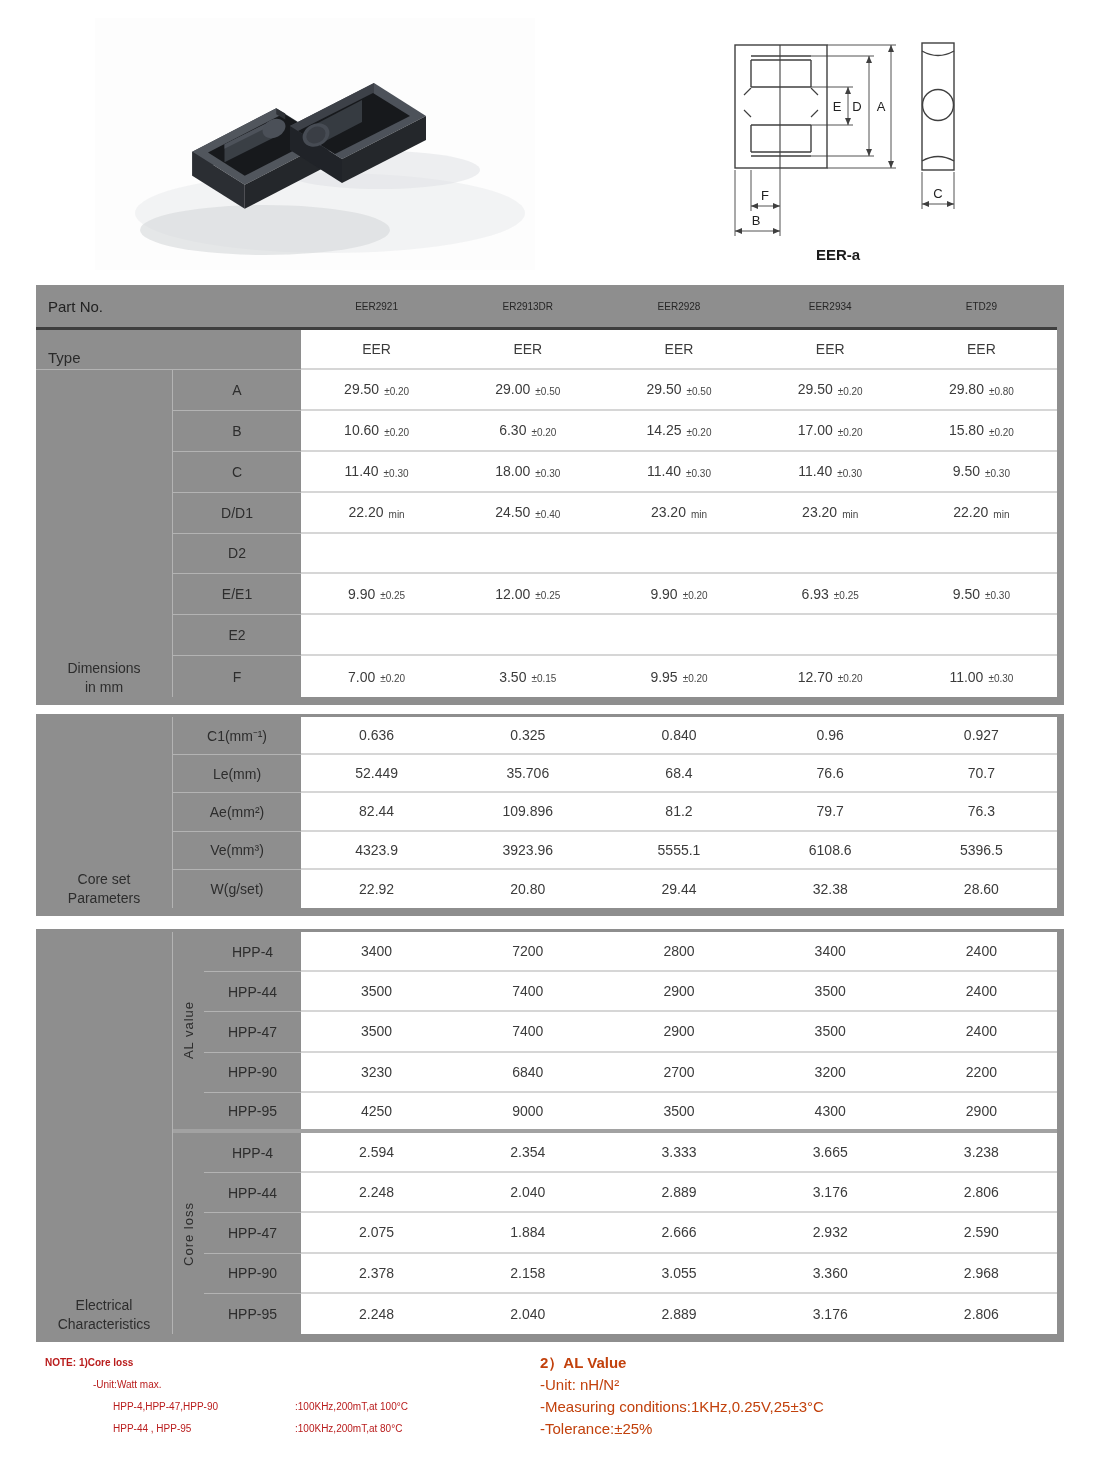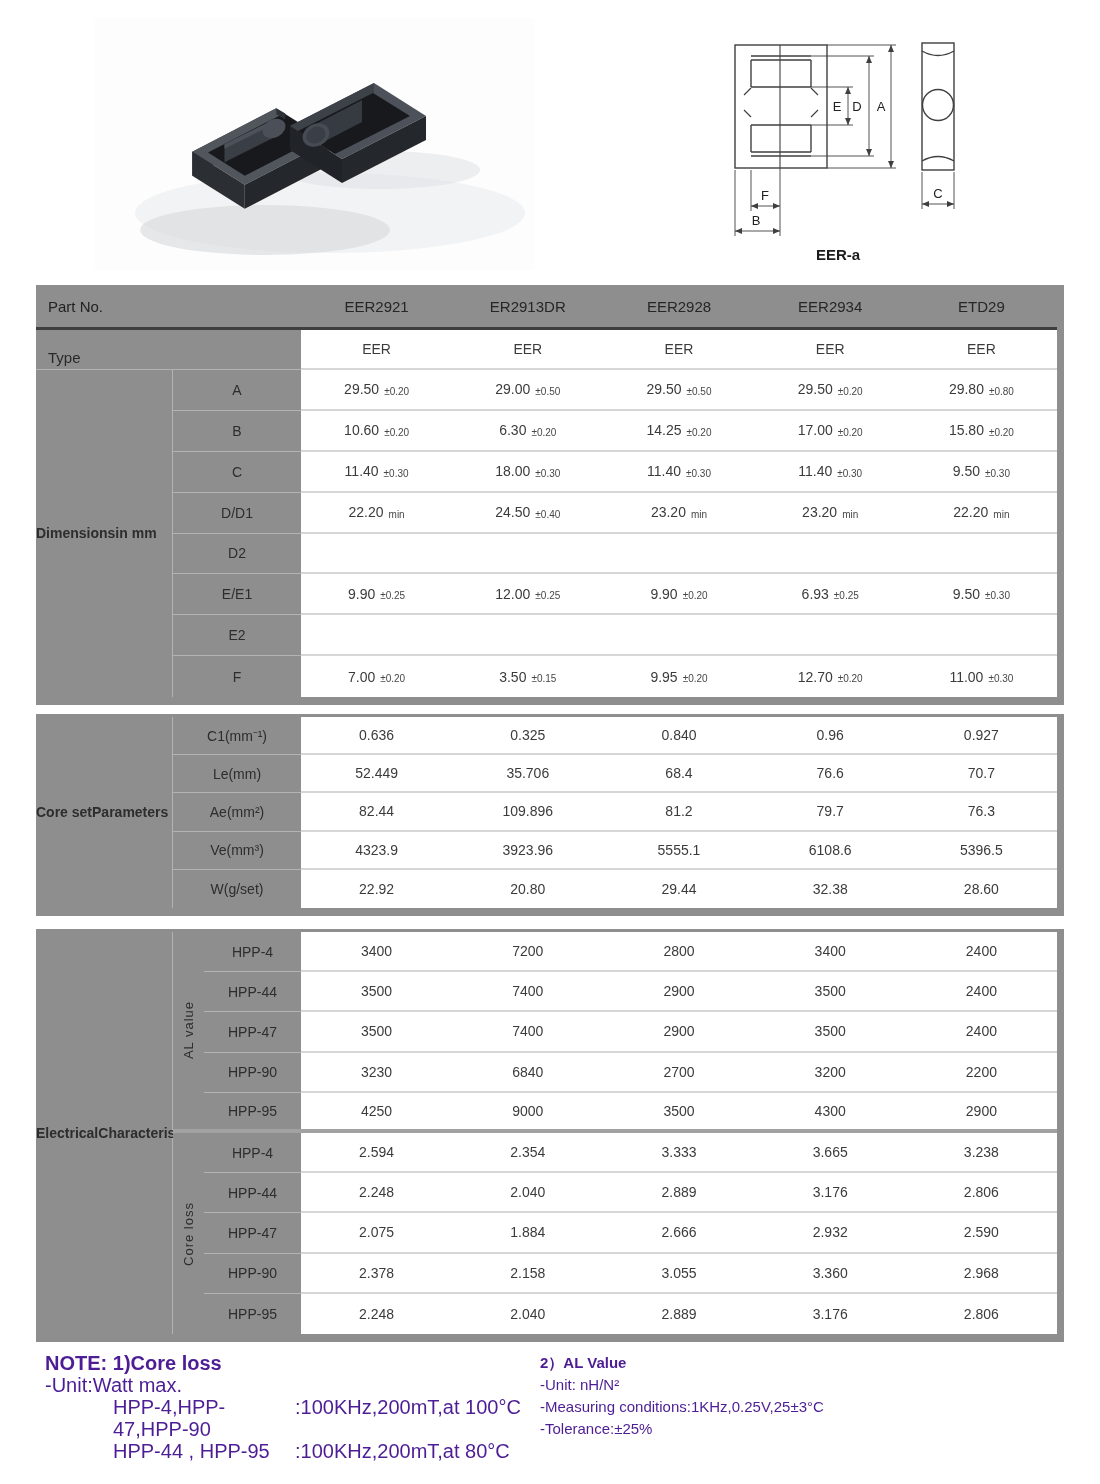--- a/index.html
+++ b/index.html
@@ -15,34 +15,34 @@
   .sec3{top:929px;height:413px;padding-top:3px;grid-template-columns:137px 31px 97px repeat(5,1fr);
         grid-template-rows:repeat(10,1fr);}
   .cell{display:flex;align-items:center;justify-content:center;box-sizing:border-box;min-width:0;}
   .lab{justify-content:flex-start;padding-left:12px;}
   .ph{background:#8e8e8e;border-bottom:3px solid #3e3e3e;font-size:15px;color:#222;}
   .g{background:#8e8e8e;}
   .gb{border-bottom:1px solid #b3b3b3;margin-top:16px;}
   .w{background:#ffffff;border-bottom:2px solid #d6d6d6;}
   .nb{border-bottom:none !important;}
   .bb{border-bottom:4px solid #a2a2a2 !important;}
-  .grp{flex-direction:row;justify-content:flex-start;background:#8e8e8e;font-size:14px;
-       color:#2d2d2d;line-height:1.35;border-right:1px solid #b3b3b3;text-align:center;font-weight:bold;}
+  .grp{flex-direction:column;justify-content:flex-end;background:#8e8e8e;font-size:14px;
+       color:#2d2d2d;line-height:1.35;border-right:1px solid #b3b3b3;text-align:center;}
   .sub{background:#8e8e8e;border-bottom:1px solid #b3b3b3;font-size:14px;color:#2d2d2d;}
   .typlab{font-size:15px;color:#2a2a2a;}
   .n{font-size:14px;color:#3b3b3b;}
   .tl{font-size:10px;color:#474747;margin-left:5px;position:relative;top:2px;white-space:nowrap;}
-  .hv{font-size:15px;color:#262626;}
+  .hv{font-size:10px;color:#262626;}
   .vcell{background:#8e8e8e;}
   .vtxt{writing-mode:vertical-rl;transform:rotate(180deg);font-size:13px;color:#2d2d2d;letter-spacing:1px;}
   
-  .noteL{position:absolute;left:45px;top:1352px;font-size:20px;color:#4c1d95;line-height:22px;}
-  .noteR{position:absolute;left:540px;top:1352px;font-size:15px;color:#4c1d95;line-height:22px;}
+  .noteL{position:absolute;left:45px;top:1352px;font-size:10px;color:#b91c1c;line-height:22px;}
+  .noteR{position:absolute;left:540px;top:1352px;font-size:15px;color:#c2410c;line-height:22px;}
   .nhead{font-weight:bold;}
-  .nind{}
+  .nind{margin-left:48px;}
   .nindR{margin-left:0;}
   .crow{display:flex;margin-left:68px;}
   .cparts{width:182px;flex:none;}
   
   .photo{position:absolute;left:95px;top:18px;width:440px;height:252px;}
   .draw{position:absolute;left:690px;top:15px;width:400px;height:258px;}
 </style>
 </head>
 <body>
 

